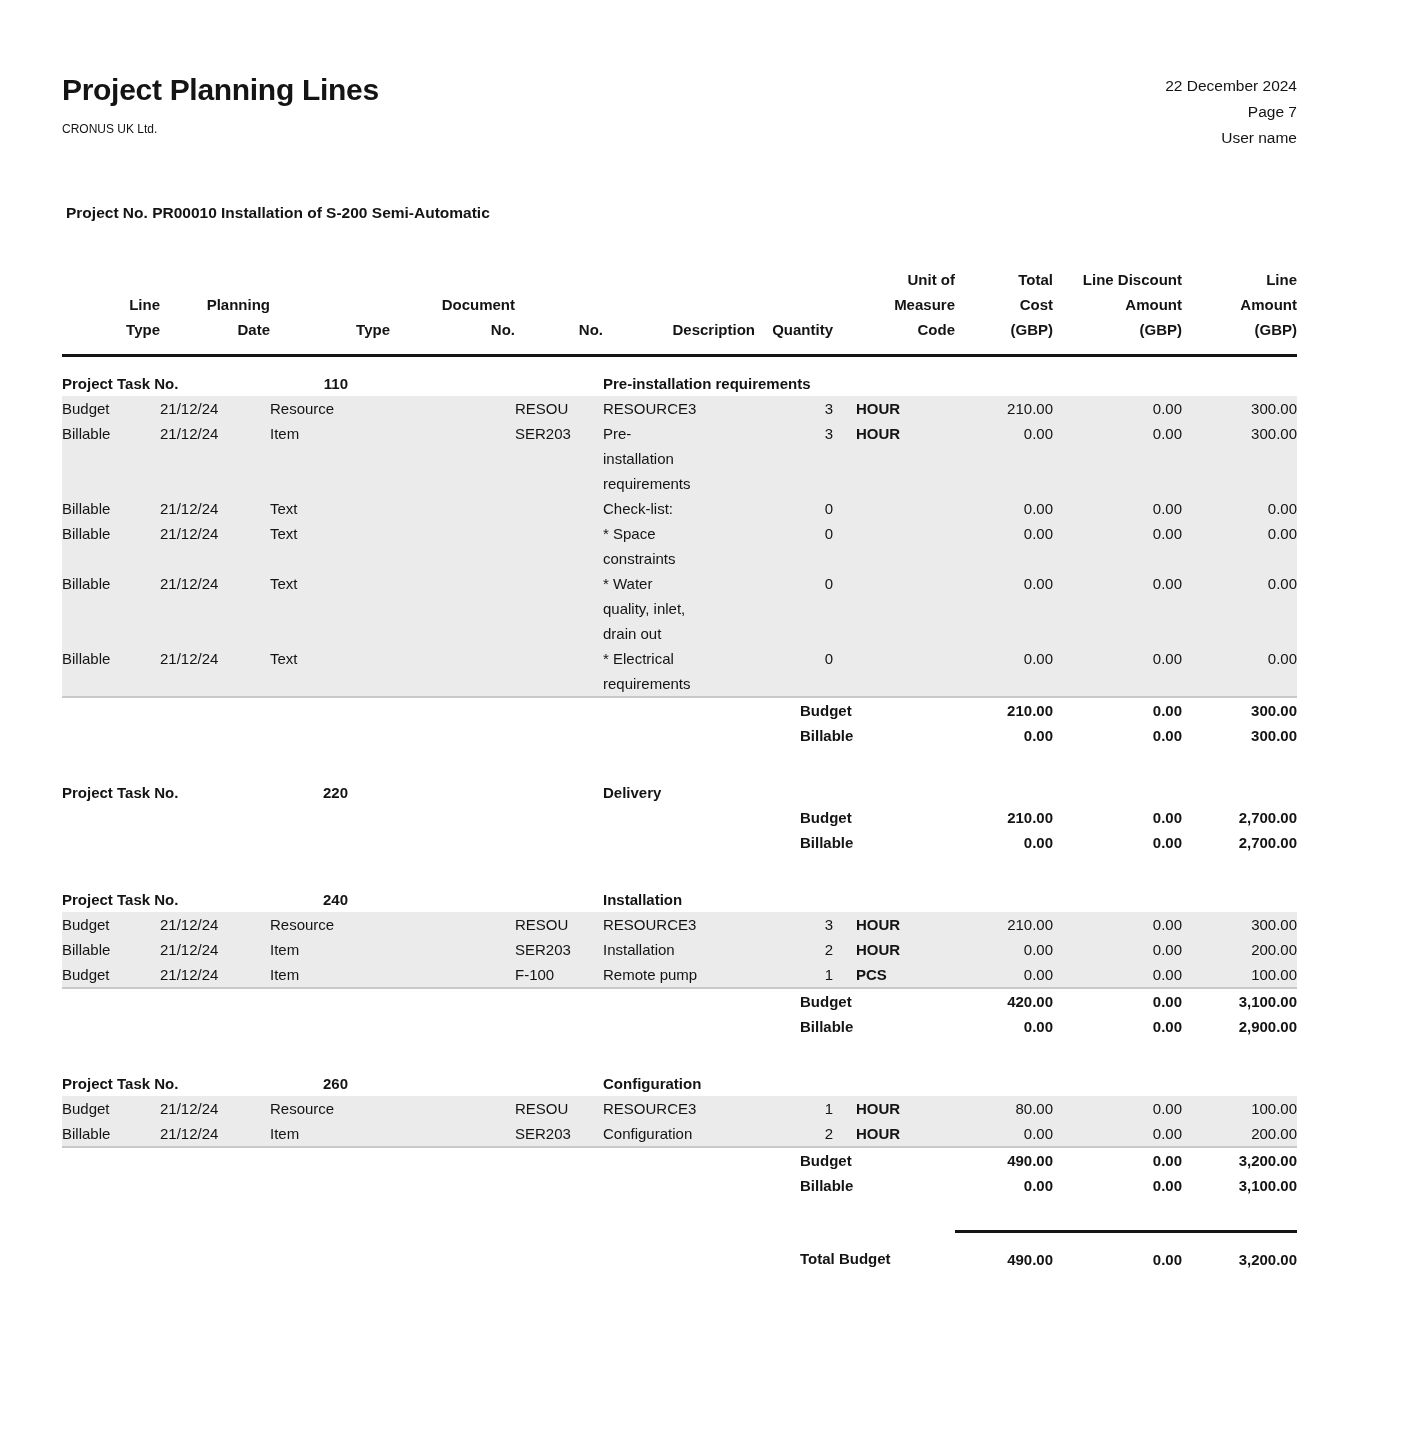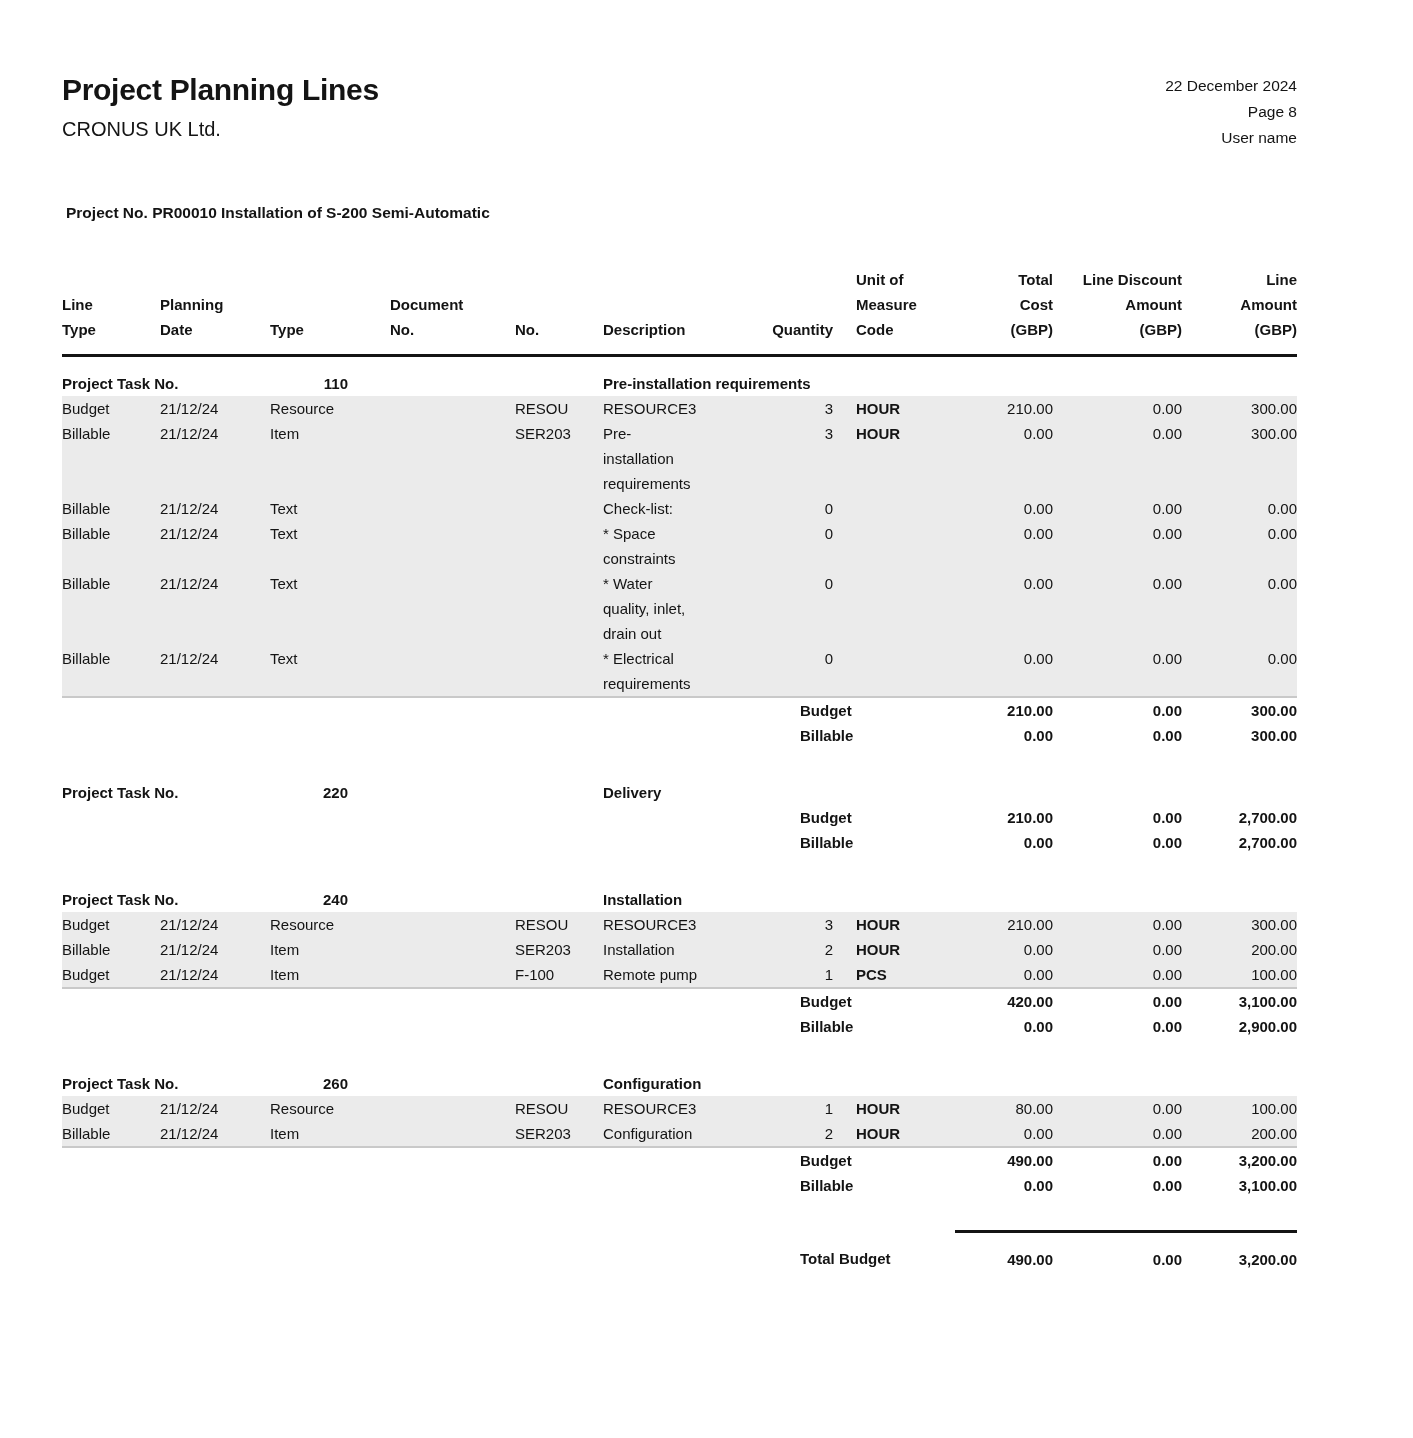--- a/index.html
+++ b/index.html
@@ -6,33 +6,33 @@
   body{
     width:1413px;height:1438px;
     font-family:"Liberation Sans", sans-serif;
     color:#141414;
     -webkit-font-smoothing:antialiased;
     overflow:hidden;
   }
   .page{padding:73px 0 0 62px;width:1235px;}
   .top{display:flex;justify-content:space-between;align-items:flex-start;width:1235px;}
   .title{font-size:30px;font-weight:700;letter-spacing:-0.3px;line-height:34px;}
-  .company{font-size:20px;margin-top:12px;line-height:20px;}
+  .company{font-size:12px;margin-top:12px;line-height:20px;}
   .meta{text-align:right;font-size:15.5px;line-height:26px;}
   .project-heading{font-weight:700;font-size:15.5px;margin-top:52px;padding-left:4px;line-height:20px;}
 
   table.report-table{
     table-layout:fixed;border-collapse:collapse;width:1235px;
     font-size:15px;line-height:25px;color:#141414;
   }
   #header-table{margin-top:44px;margin-bottom:14px;}
   .section-table{margin-bottom:32px;}
   th,td{padding:0;margin:0;overflow:hidden;}
   th{
-    font-weight:700;text-align:left;vertical-align:bottom;
+    font-weight:700;text-align:right;vertical-align:bottom;
     white-space:pre-line;border-bottom:3px solid #141414;padding-bottom:12px;
   }
   th.t-right{text-align:right;}
   th.uom{padding-left:23px;}
   td{vertical-align:top;}
   td.num{text-align:right;}
   td.uom{padding-left:23px;font-weight:bold;}
   td.pre{white-space:pre-line;}
   td.b{font-weight:700;}
   td.taskno{text-align:right;padding-right:42px;font-weight:700;}
@@ -49,21 +49,21 @@
 
 <div class="page">
 
   <div class="top">
     <div>
       <div class="title">Project Planning Lines</div>
       <div class="company">CRONUS UK Ltd.</div>
     </div>
     <div class="meta">
       <div>22 December 2024</div>
-      <div>Page 8</div>
+      <div>Page 7</div>
       <div>User name</div>
     </div>
   </div>
 
   <div class="project-heading">Project No. PR00010 Installation of S-200 Semi-Automatic</div>
 
   <table class="report-table" id="header-table">
     <colgroup>
         <col style="width: 98px;">
         <col style="width: 110px;">

